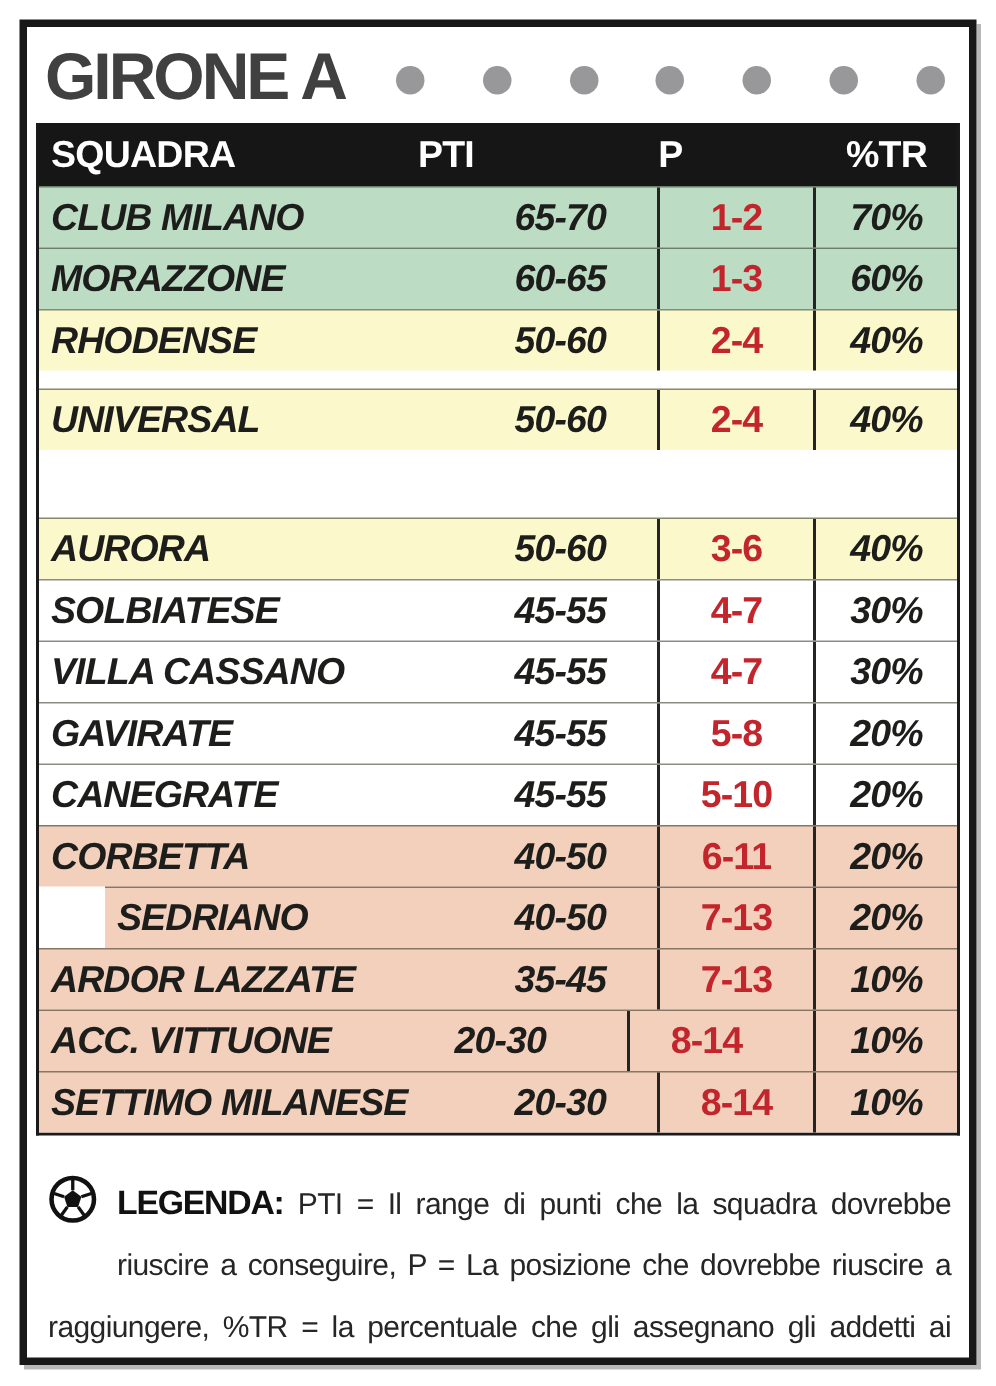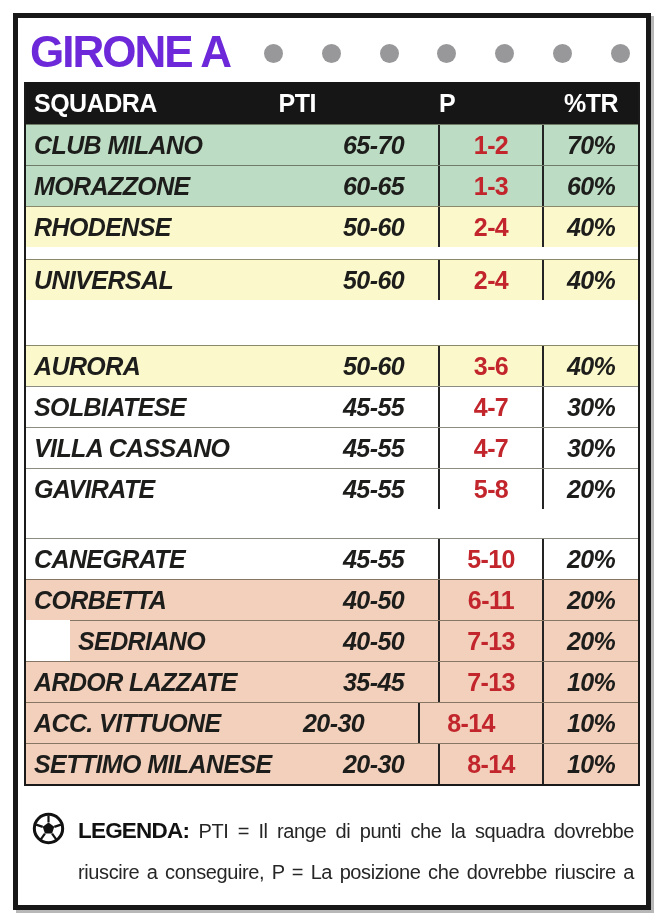--- a/index.html
+++ b/index.html
@@ -23,21 +23,21 @@
   .title-row {
     height: 64px;
     display: flex;
     align-items: center;
     padding: 4px 10px 0 12px;
   }
   .title {
     font-size: 44px;
     font-weight: bold;
     letter-spacing: -2px;
-    color: #6d28d9;
+    color: #404040;
     white-space: nowrap;
     flex: none;
     text-align: right;
   }
   .dots {
     flex: 1;
     display: flex;
     justify-content: space-between;
     align-items: center;
     margin: 2px 6px 0 34px;
@@ -168,21 +168,21 @@
       <div class="c pti">45-55</div>
       <div class="c pos">4-7</div>
       <div class="c trc">30%</div>
     </div>
     <div class="grid row" style="background: rgb(255, 255, 255);">
       <div class="c name">GAVIRATE</div>
       <div class="c pti">45-55</div>
       <div class="c pos">5-8</div>
       <div class="c trc">20%</div>
     </div>
-    <div class="grid row" style="background: rgb(255, 255, 255); margin-top: 29px;">
+    <div class="grid row" style="background: rgb(255, 255, 255);">
       <div class="c name">CANEGRATE</div>
       <div class="c pti">45-55</div>
       <div class="c pos">5-10</div>
       <div class="c trc">20%</div>
     </div>
     <div class="grid row" style="background: rgb(242, 208, 188);">
       <div class="c name">CORBETTA</div>
       <div class="c pti">40-50</div>
       <div class="c pos">6-11</div>
       <div class="c trc">20%</div>

